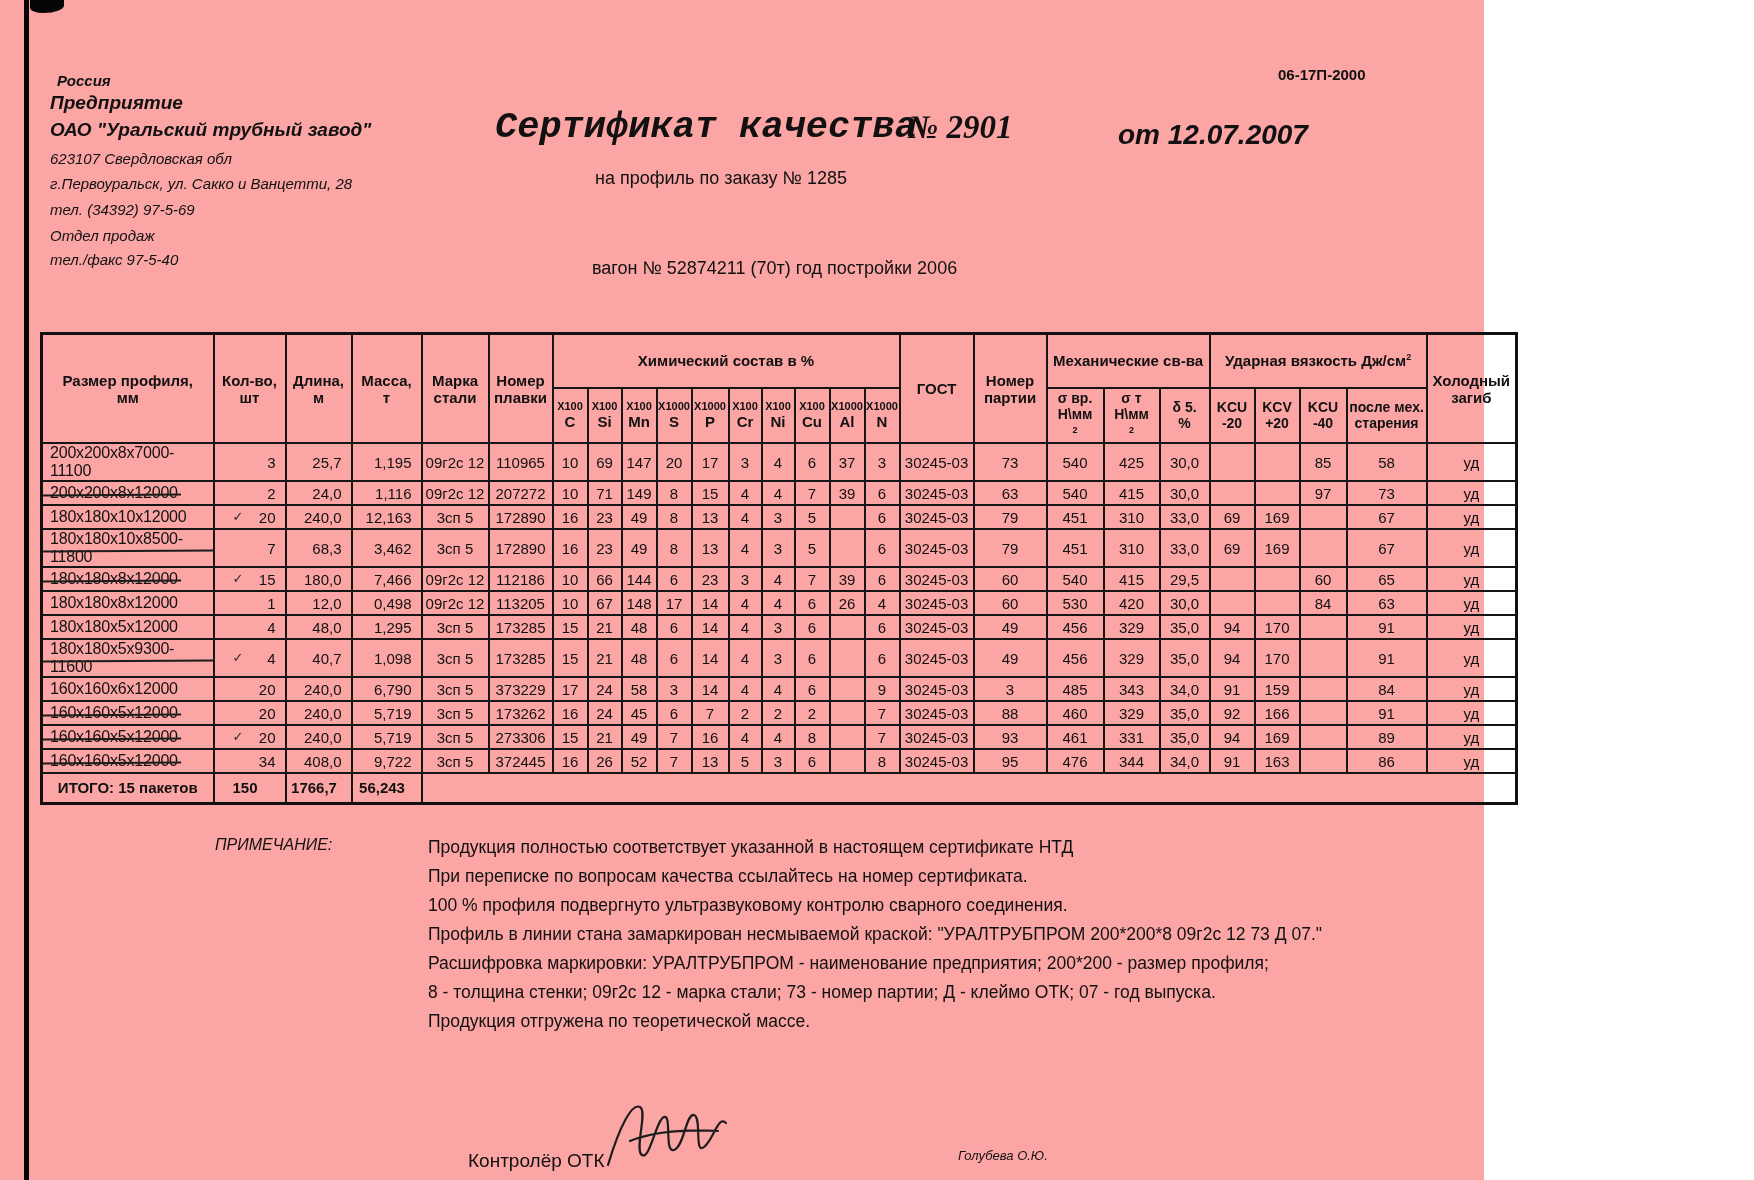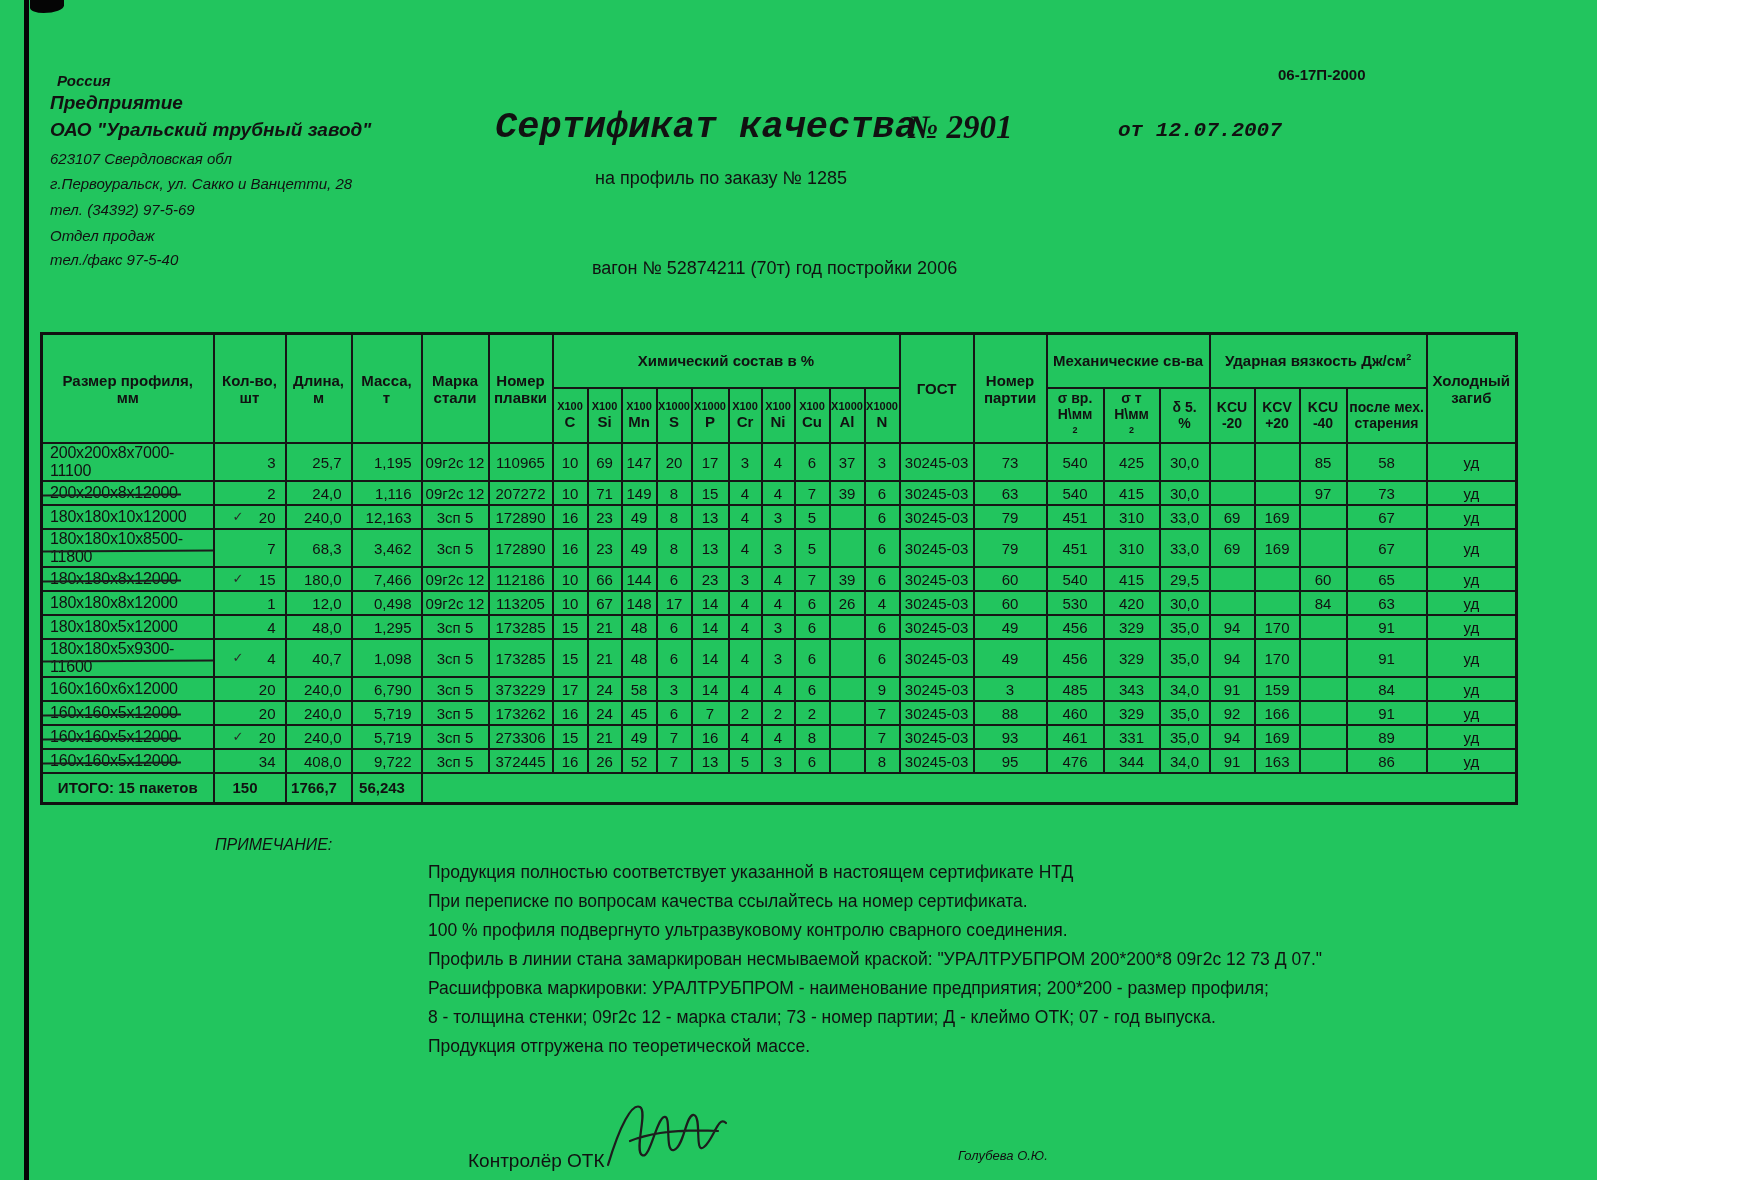--- a/index.html
+++ b/index.html
@@ -1,40 +1,40 @@
 <!DOCTYPE html>
 <html><head>
 <meta charset="utf-8">
 <style>
   * { margin:0; padding:0; box-sizing:border-box; }
   html,body { width:1754px; height:1180px; background:#fff; overflow:hidden;
     font-family:"Liberation Sans", sans-serif; color:#111; }
-  .page { position:relative; width:1597px; height:1180px; background:#22c55e; }
+  .page { position:relative; width:1484px; height:1180px; background:#fca5a5; }
 
   
   .scan-edge { position:absolute; left:24px; top:0; width:5px; height:1180px; background:#050505; }
   .scan-blob { position:absolute; left:30px; top:0px; width:34px; height:13px; background:#050505;
     border-radius:0 0 60% 40%; }
 
   
   .hdr { position:absolute; left:50px; }
   .t-country { top:72px; left:57px; font-size:15px; font-weight:bold; font-style:italic; }
   .t-enterprise { top:92px; font-size:19px; font-weight:bold; font-style:italic; }
   .t-company { top:119px; font-size:19px; font-weight:bold; font-style:italic; }
   .addr { font-size:15px; font-style:italic; }
   .a0 { top:150px; } .a1 { top:175px; } .a2 { top:201px; } .a3 { top:227px; } .a4 { top:251px; }
 
   .form-code { position:absolute; left:1278px; top:66px; font-size:15px; font-weight:bold; }
 
   .title { position:absolute; left:495px; top:106px; font-family:Liberation Mono, monospace;
     font-size:37px; font-weight:bold; font-style:italic; }
   .cert-no { position:absolute; left:908px; top:109px; font-family:"Liberation Serif", serif;
     font-size:33px; font-weight:bold; font-style:italic; }
-  .cert-date { position:absolute; left:1118px; top:119px; font-family:Liberation Mono, monospace;
-    font-size:21px; font-weight:bold; font-style:italic; }
+  .cert-date { position:absolute; left:1118px; top:119px; font-family:Liberation Sans, sans-serif;
+    font-size:28px; font-weight:bold; font-style:italic; }
   .order-line { position:absolute; left:595px; top:168px; font-size:18px; }
   .wagon-line { position:absolute; left:592px; top:258px; font-size:18px; }
 
   
   .tbl-wrap { position:absolute; left:40px; top:332px; }
   table { border-collapse:collapse; table-layout:fixed; width:1475px; }
   th, td { border:2px solid #161616; overflow:hidden; }
   table { border:3px solid #111; }
   th { font-size:15px; font-weight:bold; text-align:center; vertical-align:middle; }
   .pre { white-space:pre-line; }
@@ -53,21 +53,21 @@
   tfoot td.t-label { text-align:center; padding-right:0; }
   tfoot td.t-empty { border-right:3px solid #111; }
   .struck { position:relative; display:inline-block; }
   .struck::after { content:''; position:absolute; left:-10px; right:-3px; top:54%; height:2px;
     background:#1c1c1c; transform:rotate(-0.4deg); }
   .mark { float:left; margin-left:16px; font-family:"DejaVu Sans", sans-serif; font-size:13px;
     color:#2a2a2a; font-style:italic; }
 
   
   .notes-label { position:absolute; left:215px; top:836px; font-size:16px; font-style:italic; }
-  .notes { position:absolute; left:428px; top:858px; font-size:17.5px; line-height:29px; }
+  .notes { position:absolute; left:428px; top:833px; font-size:17.5px; line-height:29px; }
 
   
   .sig-left { position:absolute; left:432px; top:1150px; font-size:19px;margin-left:36px; }
   .sig-name { position:absolute; left:958px; top:1148px; font-size:13px; font-style:italic; }
   .sig-svg { position:absolute; left:590px; top:1095px; }
 </style>
 </head>
 <body>
 
 <div class="page">

